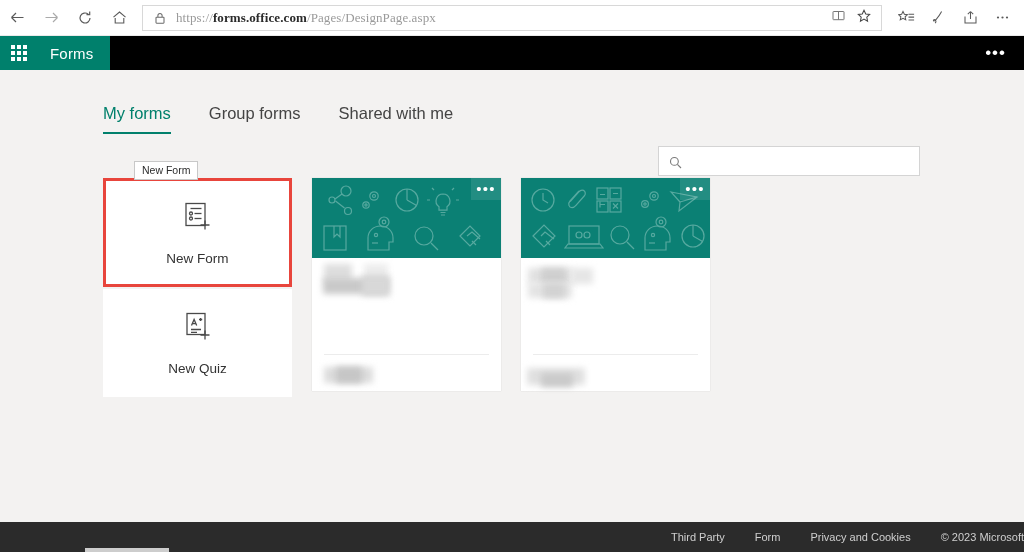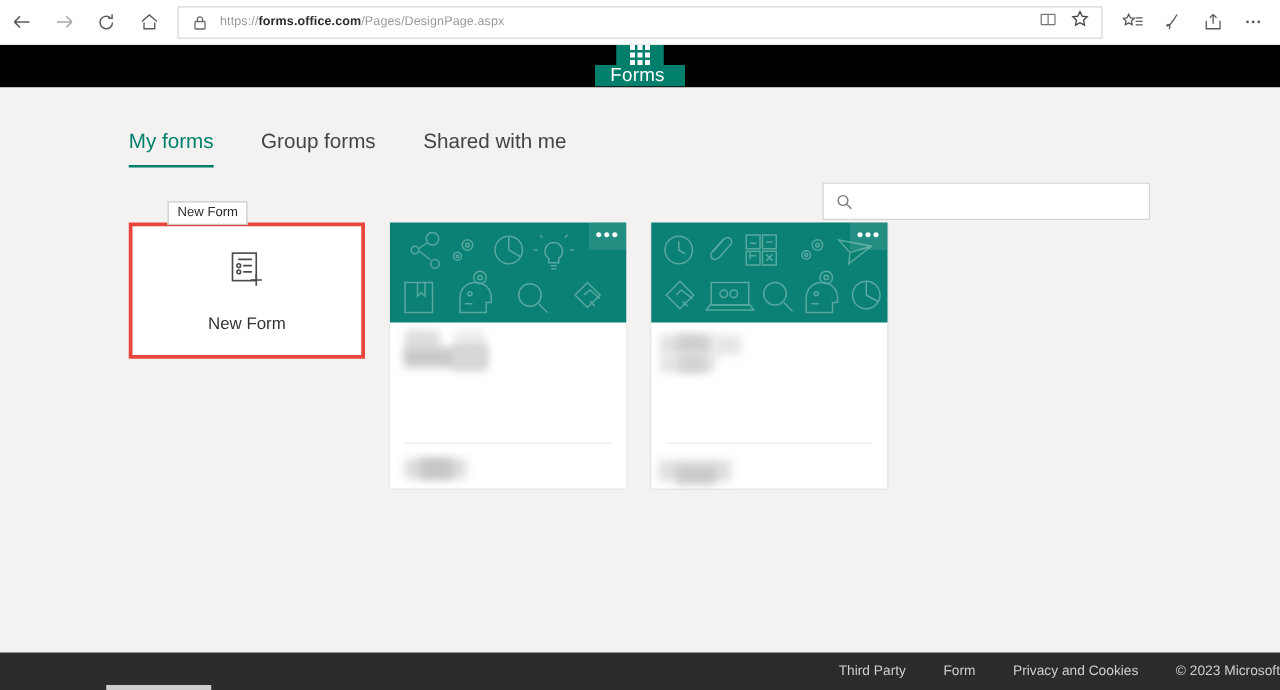--- a/index.html
+++ b/index.html
@@ -25,34 +25,35 @@
   .nav-btn svg { display: block; }
   #address-bar {
     flex: 1; height: 26px; margin: 0 8px 0 6px;
     border: 1px solid #d8d8d8; background: #fff;
     display: flex; align-items: center;
     padding: 0 4px 0 10px;
     position: relative;
   }
   #lock-icon { width: 14px; height: 14px; margin-right: 9px; color: #6b6b6b; flex: 0 0 auto;}
   #url-text {
-    font-size: 10px; color: #9a9a9a; white-space: nowrap;
+    font-size: 13px; color: #9a9a9a; white-space: nowrap;
     letter-spacing: 0.1px;
     flex: 1;
+    font-family: Liberation Serif, serif;
   }
   #url-text b { color: #2b2b2b; font-weight: 700; }
   .addr-icon { width: 26px; height: 26px; display:flex; align-items:center; justify-content:center; color:#5a5a5a; }
   #chrome-right { display: flex; align-items: center; padding-right: 6px; }
   #chrome-right .nav-btn { width: 32px; }
 
   
   #app-header {
     position: absolute; left: 0; top: 36px; width: 1024px; height: 34px;
     background: #000000;
-    display: flex; align-items: center; flex-direction: column;
+    display: flex; align-items: center;
   }
   #waffle {
     width: 38px; height: 34px; background: #00806c;
     display: flex; align-items: center; justify-content: center;
   }
   #waffle .grid { display: grid; grid-template-columns: repeat(3,4px); grid-gap: 2px; }
   #waffle .grid i { width: 4px; height: 4px; background: #fff; display:block; }
   #brand {
     height: 34px; background: #00806c; color: #ffffff;
     display: flex; align-items: center; padding: 0 16px 0 12px;
@@ -301,20 +302,32 @@
               <path d="M13.5 18.5h7"></path>
             <path d="M24 20.5v9M19.5 25h9"></path>
           </svg>
         </span>
         <span class="label">New Form</span>
         <div id="new-form-highlight"></div>
       </div>
 
       <div id="new-form-tooltip">New Form</div>
 
+      <div class="new-card" id="new-quiz-card">
+        <span class="ico">
+          <svg width="34" height="34" viewBox="0 0 34 34" fill="none" stroke="currentColor" stroke-width="1.3">
+            <rect x="6" y="3.5" width="18" height="21"></rect>
+            <path d="M10.5 15.5l2.6-6 2.6 6M11.3 13.6h3.6"></path>
+            <path d="M18 9.5h3.2M19.6 8v3"></path>
+            <path d="M10 19.5h10M10 22.3h6"></path>
+            <path d="M24 20.5v9M19.5 25h9"></path>
+          </svg>
+        </span>
+        <span class="label">New Quiz</span>
+      </div>
     </div>
 
     <div class="form-card" id="form-card-1">
       <div class="card-banner">
         <svg class="art" width="189" height="80" viewBox="0 0 189 80" fill="none" stroke="#bfe2dc" stroke-width="1.2">
 
           <circle cx="20" cy="22" r="3"></circle>
             <circle cx="34" cy="13" r="5"></circle>
             <circle cx="36" cy="33" r="3.5"></circle>
           <path d="M23 21l7-5M23.5 23l9 7"></path>

